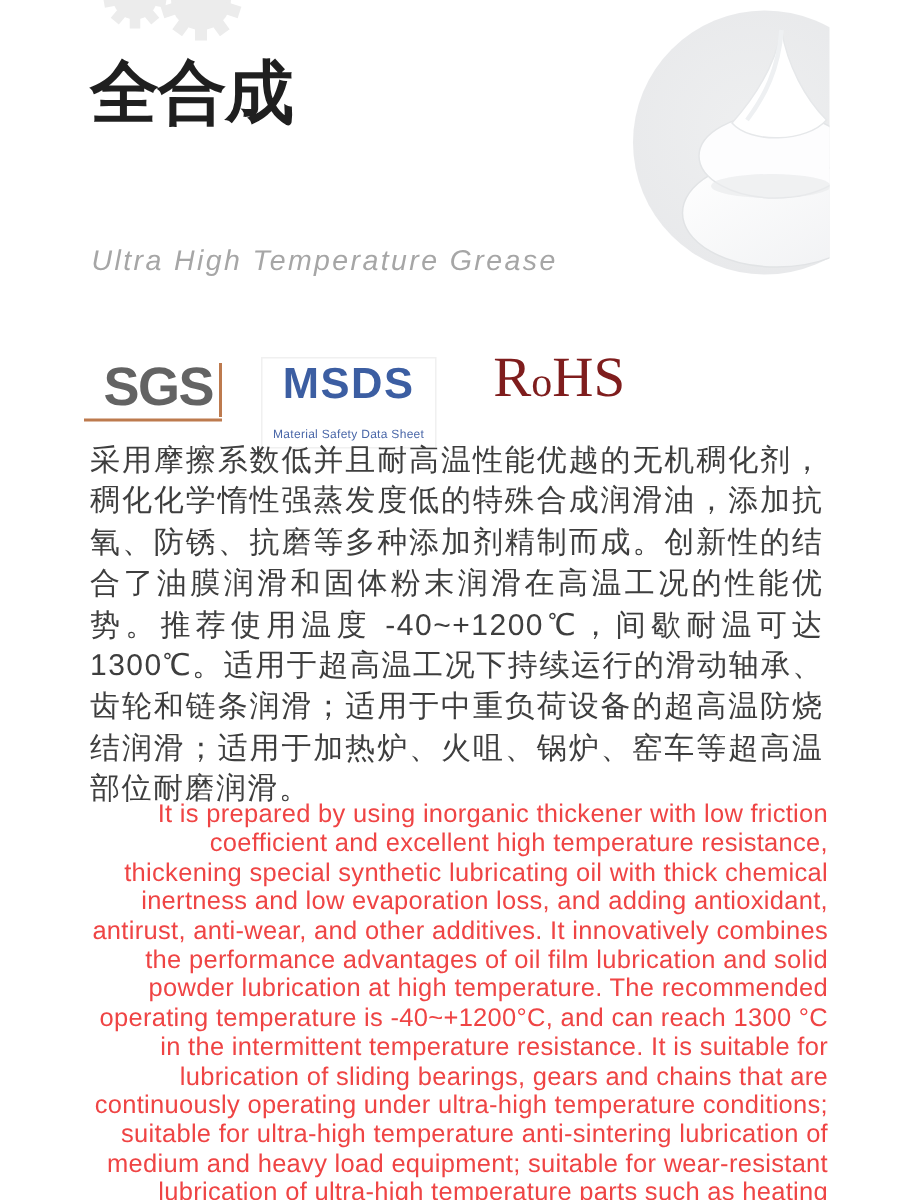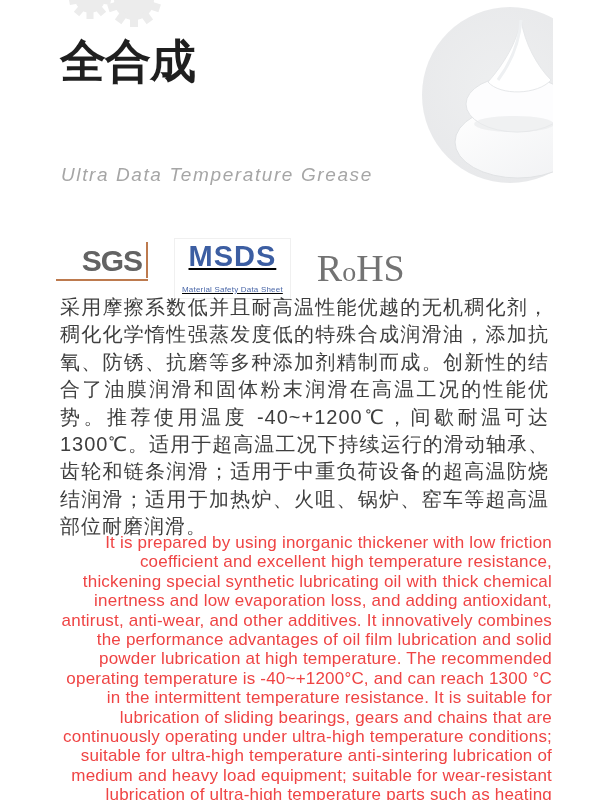--- a/index.html
+++ b/index.html
@@ -21,33 +21,33 @@
   .subtitle {
     position:absolute; left:61px; top:161px; font-style:italic;
     color:#a6a6a6; font-size:19px; line-height:27px; letter-spacing:1.6px;
     white-space:nowrap;
   }
 
   .certs { position:absolute; left:60px; top:238px; display:flex; align-items:flex-start; }
 
   .cert-sgs { position:relative; width:90px; height:44px; margin-top:2px; }
   .sgs-text {
-    position:absolute; right:8px; bottom:8px; font-size:30px; font-weight:700;
+    position:absolute; right:8px; bottom:8px; font-size:36px; font-weight:700;
     color:#636363; letter-spacing:-1px; line-height:1;
   }
   .sgs-vline { position:absolute; right:2px; top:2px; height:36px; width:2px; background:#bd7a4e; }
   .sgs-hline { position:absolute; left:-4px; right:2px; bottom:3px; height:2px; background:#bd7a4e; }
 
-  .cert-msds { margin-left:24px; text-align:center; padding:3px 7px 4px; border:1px solid #f0f0f0;text-decoration:underline; }
+  .cert-msds { margin-left:24px; text-align:center; padding:3px 7px 4px; border:1px solid #f0f0f0; }
   .msds-text { font-size:29px; font-weight:800; color:#3c5ea2; letter-spacing:1px; line-height:1; }
   .msds-sub { font-size:8px; color:#4a67a8; margin-top:14px; letter-spacing:0.2px; white-space:nowrap; }
 
   .cert-rohs {
-    margin-left:26px; margin-top:2px; font-family:"Liberation Serif", serif;
-    color:#737373; line-height:56px; white-space:nowrap;
+    margin-left:38px; margin-top:2px; font-family:"Liberation Serif", serif;
+    color:#7f1d1d; line-height:25px; white-space:nowrap;
   }
   .rohs-big { font-size:38px; }
   .rohs-small { font-size:28px; }
 
   .desc-cn {
     position:absolute; left:60px; top:294px; width:489px;
     font-size:20px; line-height:27.4px; letter-spacing:1px;
     color:#3e3e3e; text-align:justify;
   }
   .desc-en {
@@ -114,21 +114,21 @@
       <path d="M103,14 C101,40 92,58 80,74" fill="none" stroke="#eef0f2" stroke-width="3"></path>
       <ellipse cx="96" cy="118" rx="40" ry="8" fill="#e9ebed" opacity="0.7"></ellipse>
     </svg>
   </div>
 
   <div class="title-block">
     <div class="title-cn">全合成</div>
   </div>
 
   <div class="subtitle">
-    <div>Ultra Data Temperature Grease</div>
+    <div>Ultra High Temperature Grease</div>
   </div>
 
   <div class="certs">
     <div class="cert-sgs">
       <span class="sgs-vline"></span>
       <span class="sgs-hline"></span>
       <span class="sgs-text">SGS</span>
     </div>
     <div class="cert-msds">
       <div class="msds-text">MSDS</div>

